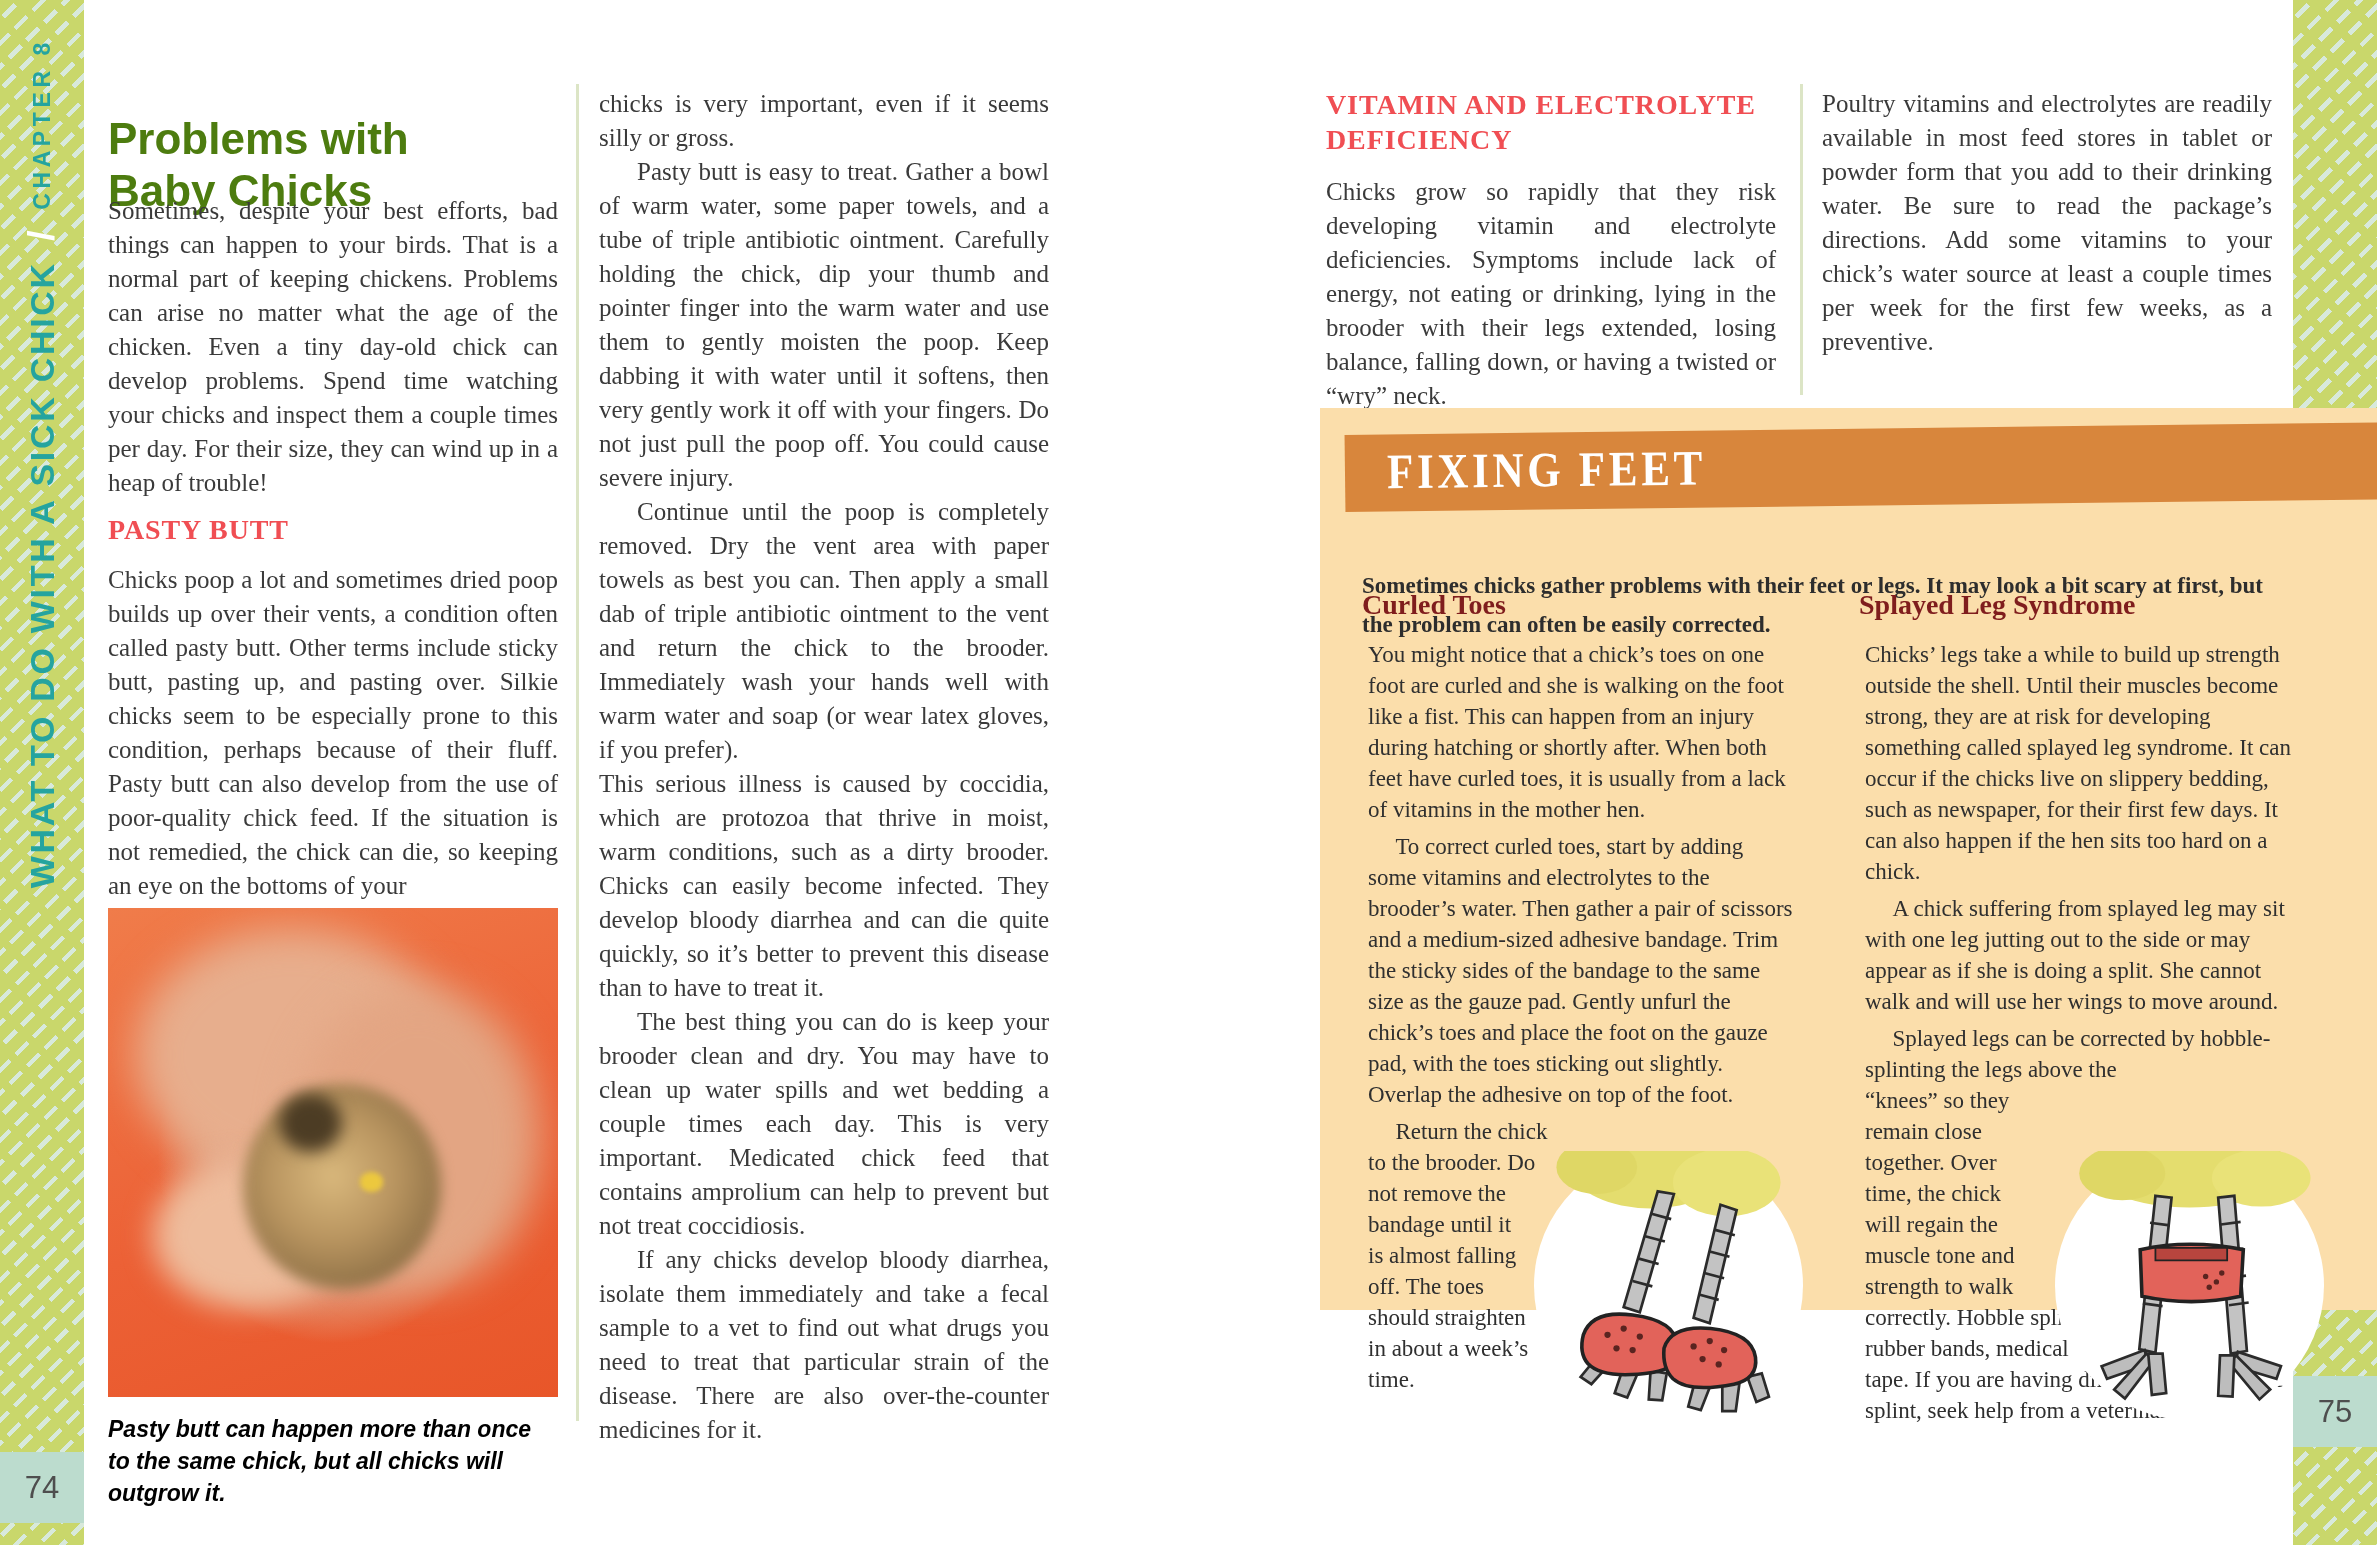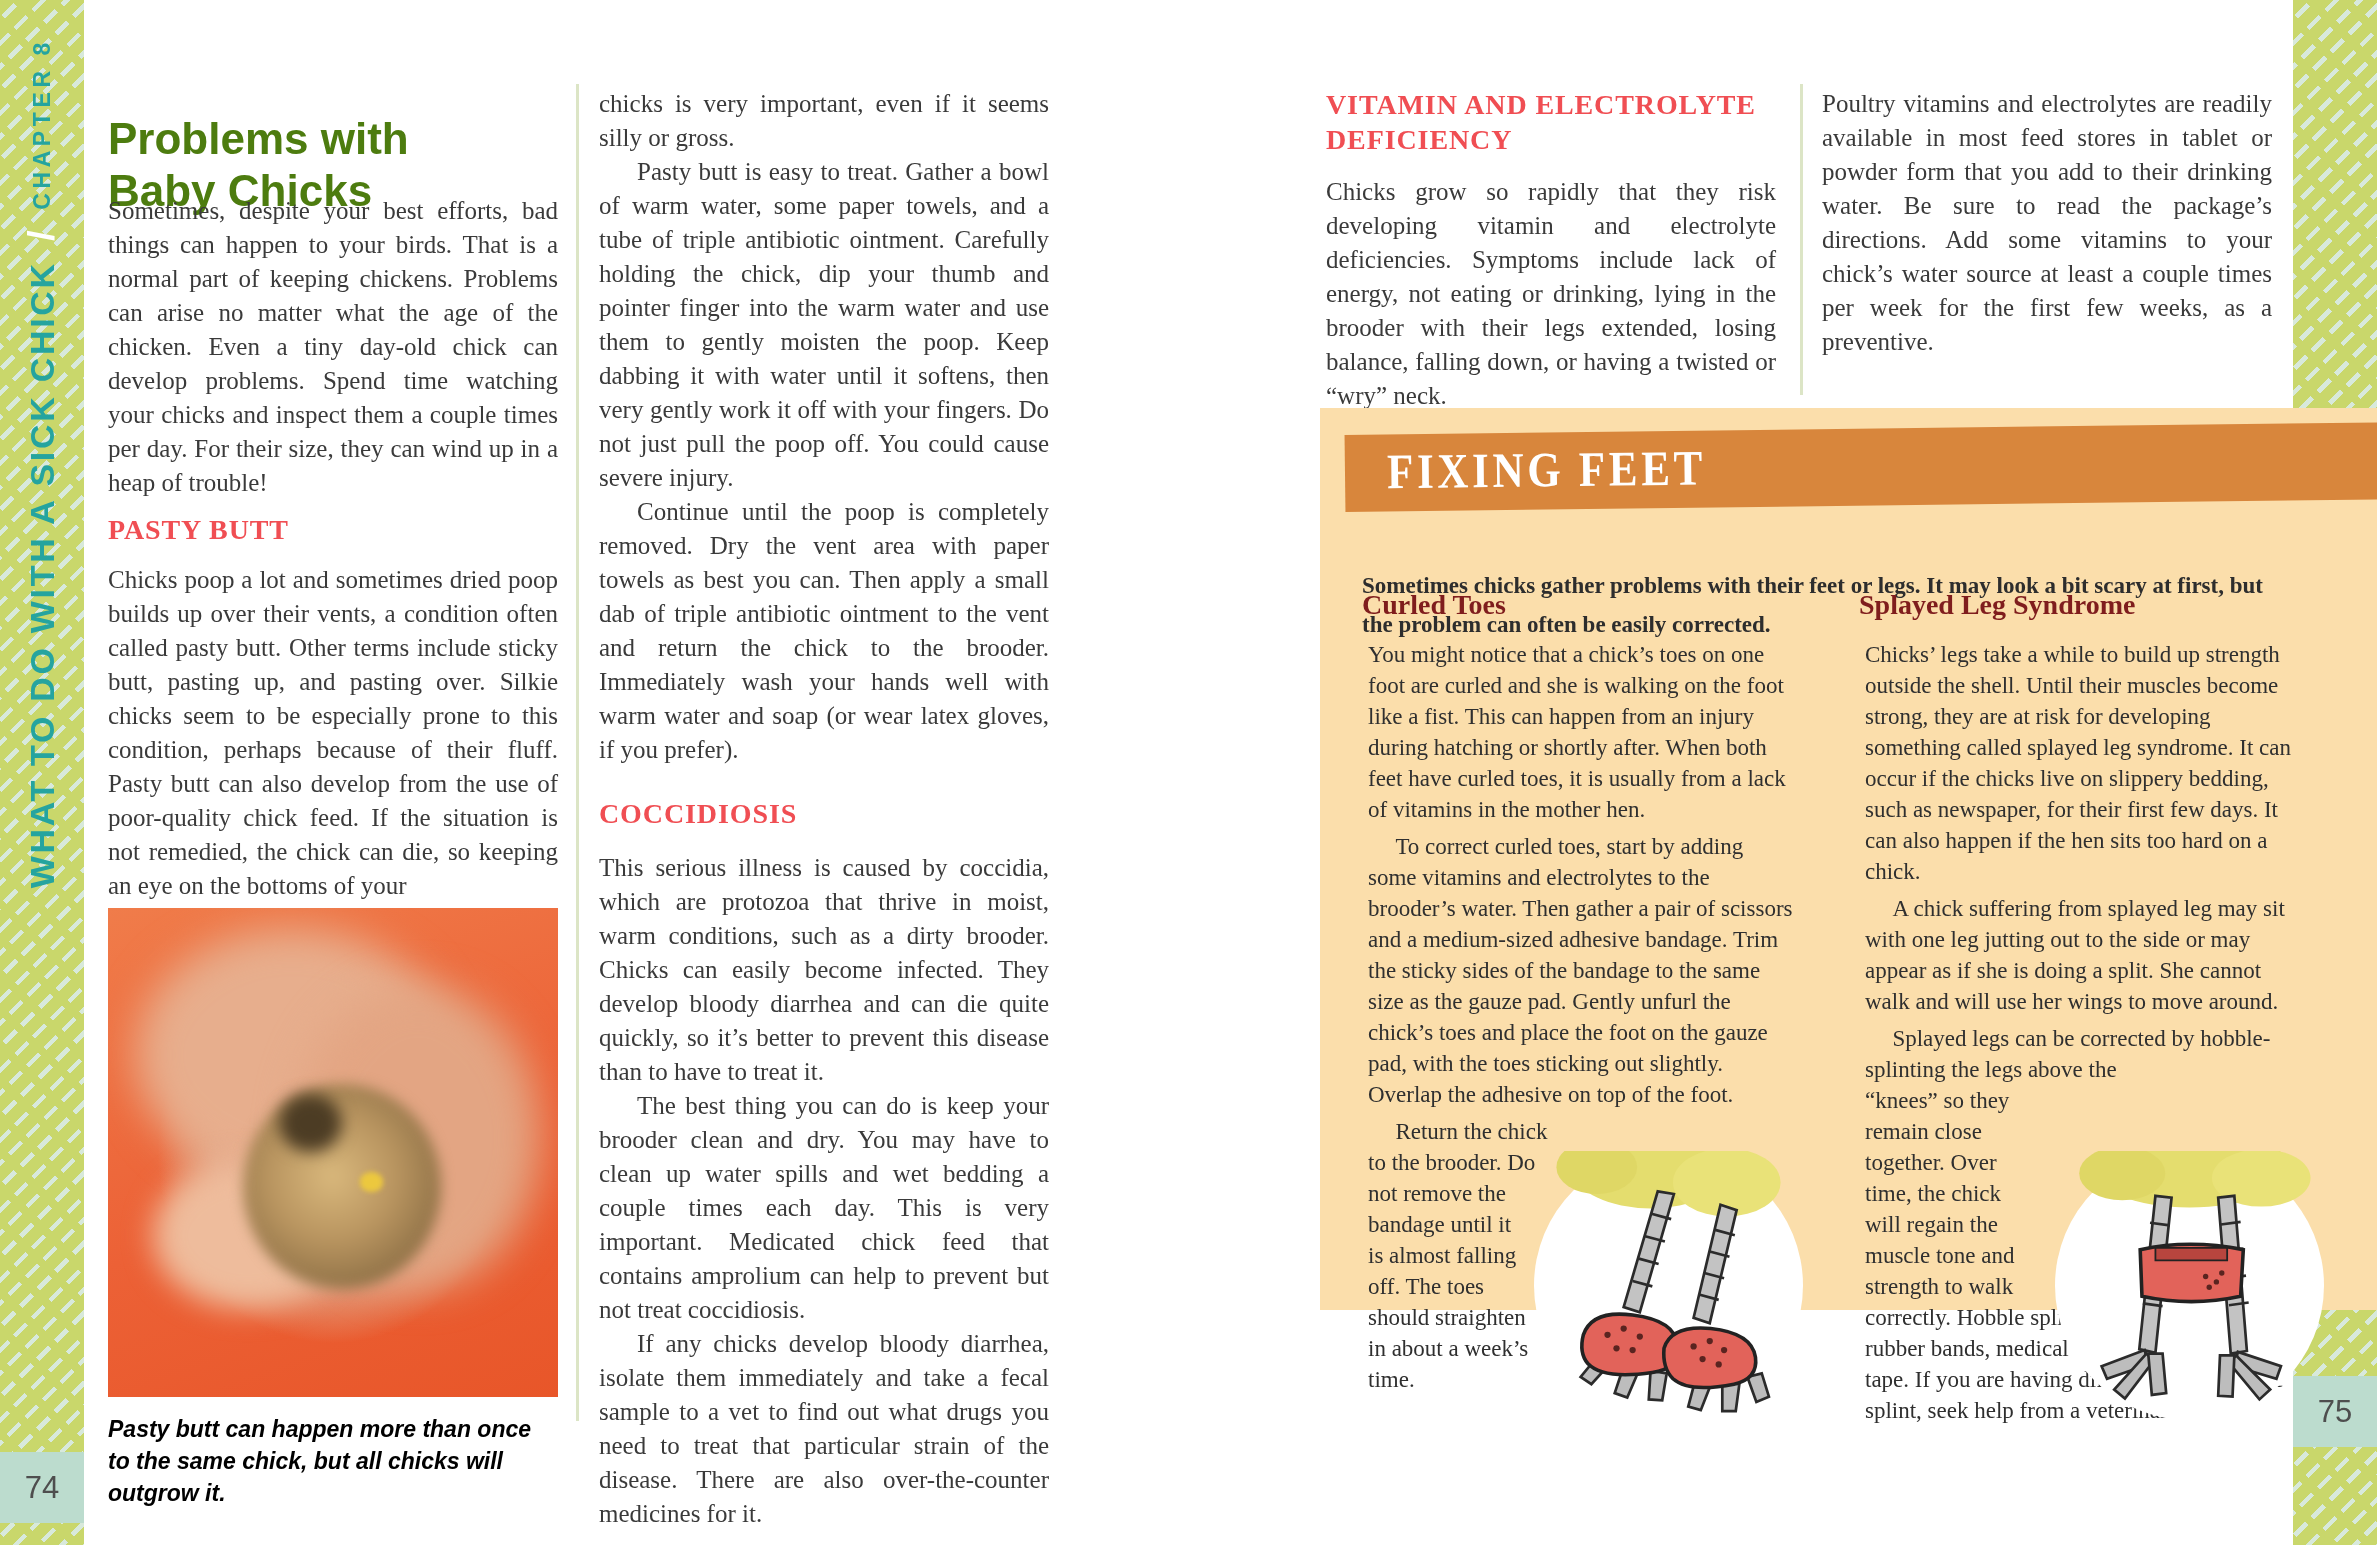--- a/index.html
+++ b/index.html
@@ -138,21 +138,20 @@
     <div class="ph-blob ph-spot"></div>
   </figure>
   <figcaption class="caption">Pasty butt can happen more than once to the same chick, but all chicks will outgrow it.</figcaption>
 
   <div class="divider d1"></div>
 
   <div class="col col2">
     <p>chicks is very important, even if it seems silly or gross.</p>
     <p class="indent">Pasty butt is easy to treat. Gather a bowl of warm water, some paper towels, and a tube of triple antibiotic ointment. Carefully holding the chick, dip your thumb and pointer finger into the warm water and use them to gently moisten the poop. Keep dabbing it with water until it softens, then very gently work it off with your fingers. Do not just pull the poop off. You could cause severe injury.</p>
     <p class="indent">Continue until the poop is completely removed. Dry the vent area with paper towels as best you can. Then apply a small dab of triple antibiotic ointment to the vent and return the chick to the brooder. Immediately wash your hands well with warm water and soap (or wear latex gloves, if you prefer).</p>
-    <h2 class="red-heading">COCCIDIOSIS</h2>
     <p>This serious illness is caused by coccidia, which are protozoa that thrive in moist, warm conditions, such as a dirty brooder. Chicks can easily become infected. They develop bloody diarrhea and can die quite quickly, so it’s better to prevent this disease than to have to treat it.</p>
     <p class="indent">The best thing you can do is keep your brooder clean and dry. You may have to clean up water spills and wet bedding a couple times each day. This is very important. Medicated chick feed that contains amprolium can help to prevent but not treat coccidiosis.</p>
     <p class="indent">If any chicks develop bloody diarrhea, isolate them immediately and take a fecal sample to a vet to find out what drugs you need to treat that particular strain of the disease. There are also over-the-counter medicines for it.</p>
   </div>
 
   <div class="col col3">
     <h2 class="red-heading">VITAMIN AND ELECTROLYTE DEFICIENCY</h2>
     <p>Chicks grow so rapidly that they risk developing vitamin and electrolyte deficiencies. Symptoms include lack of energy, not eating or drinking, lying in the brooder with their legs extended, losing balance, falling down, or having a twisted or “wry” neck.</p>
   </div>
 

